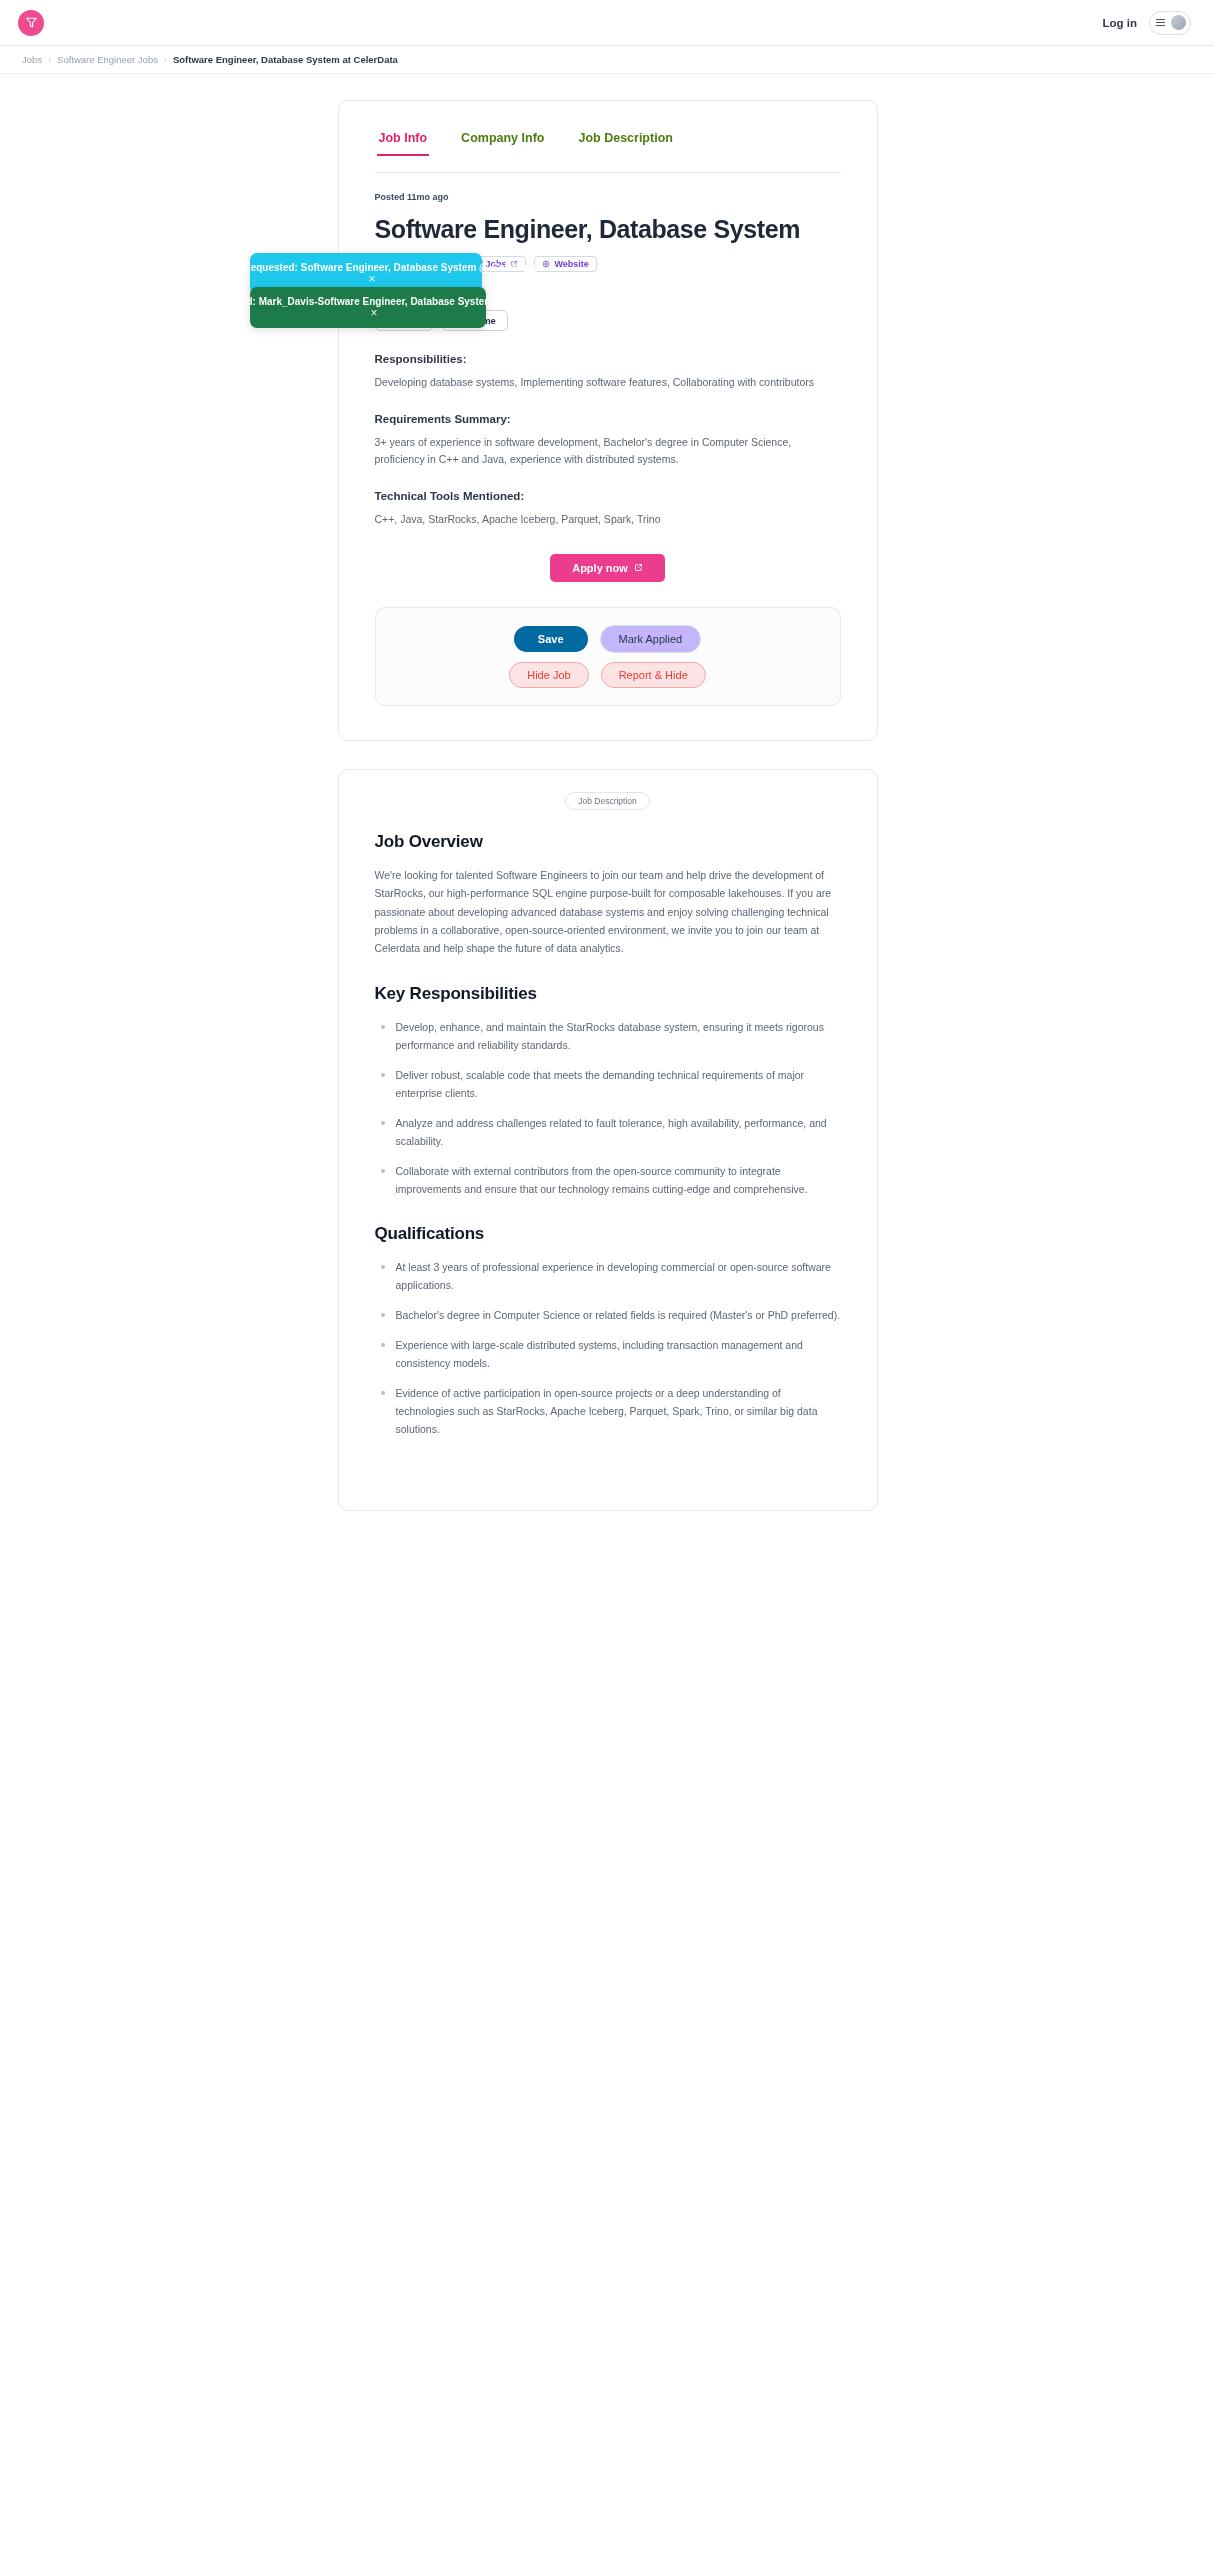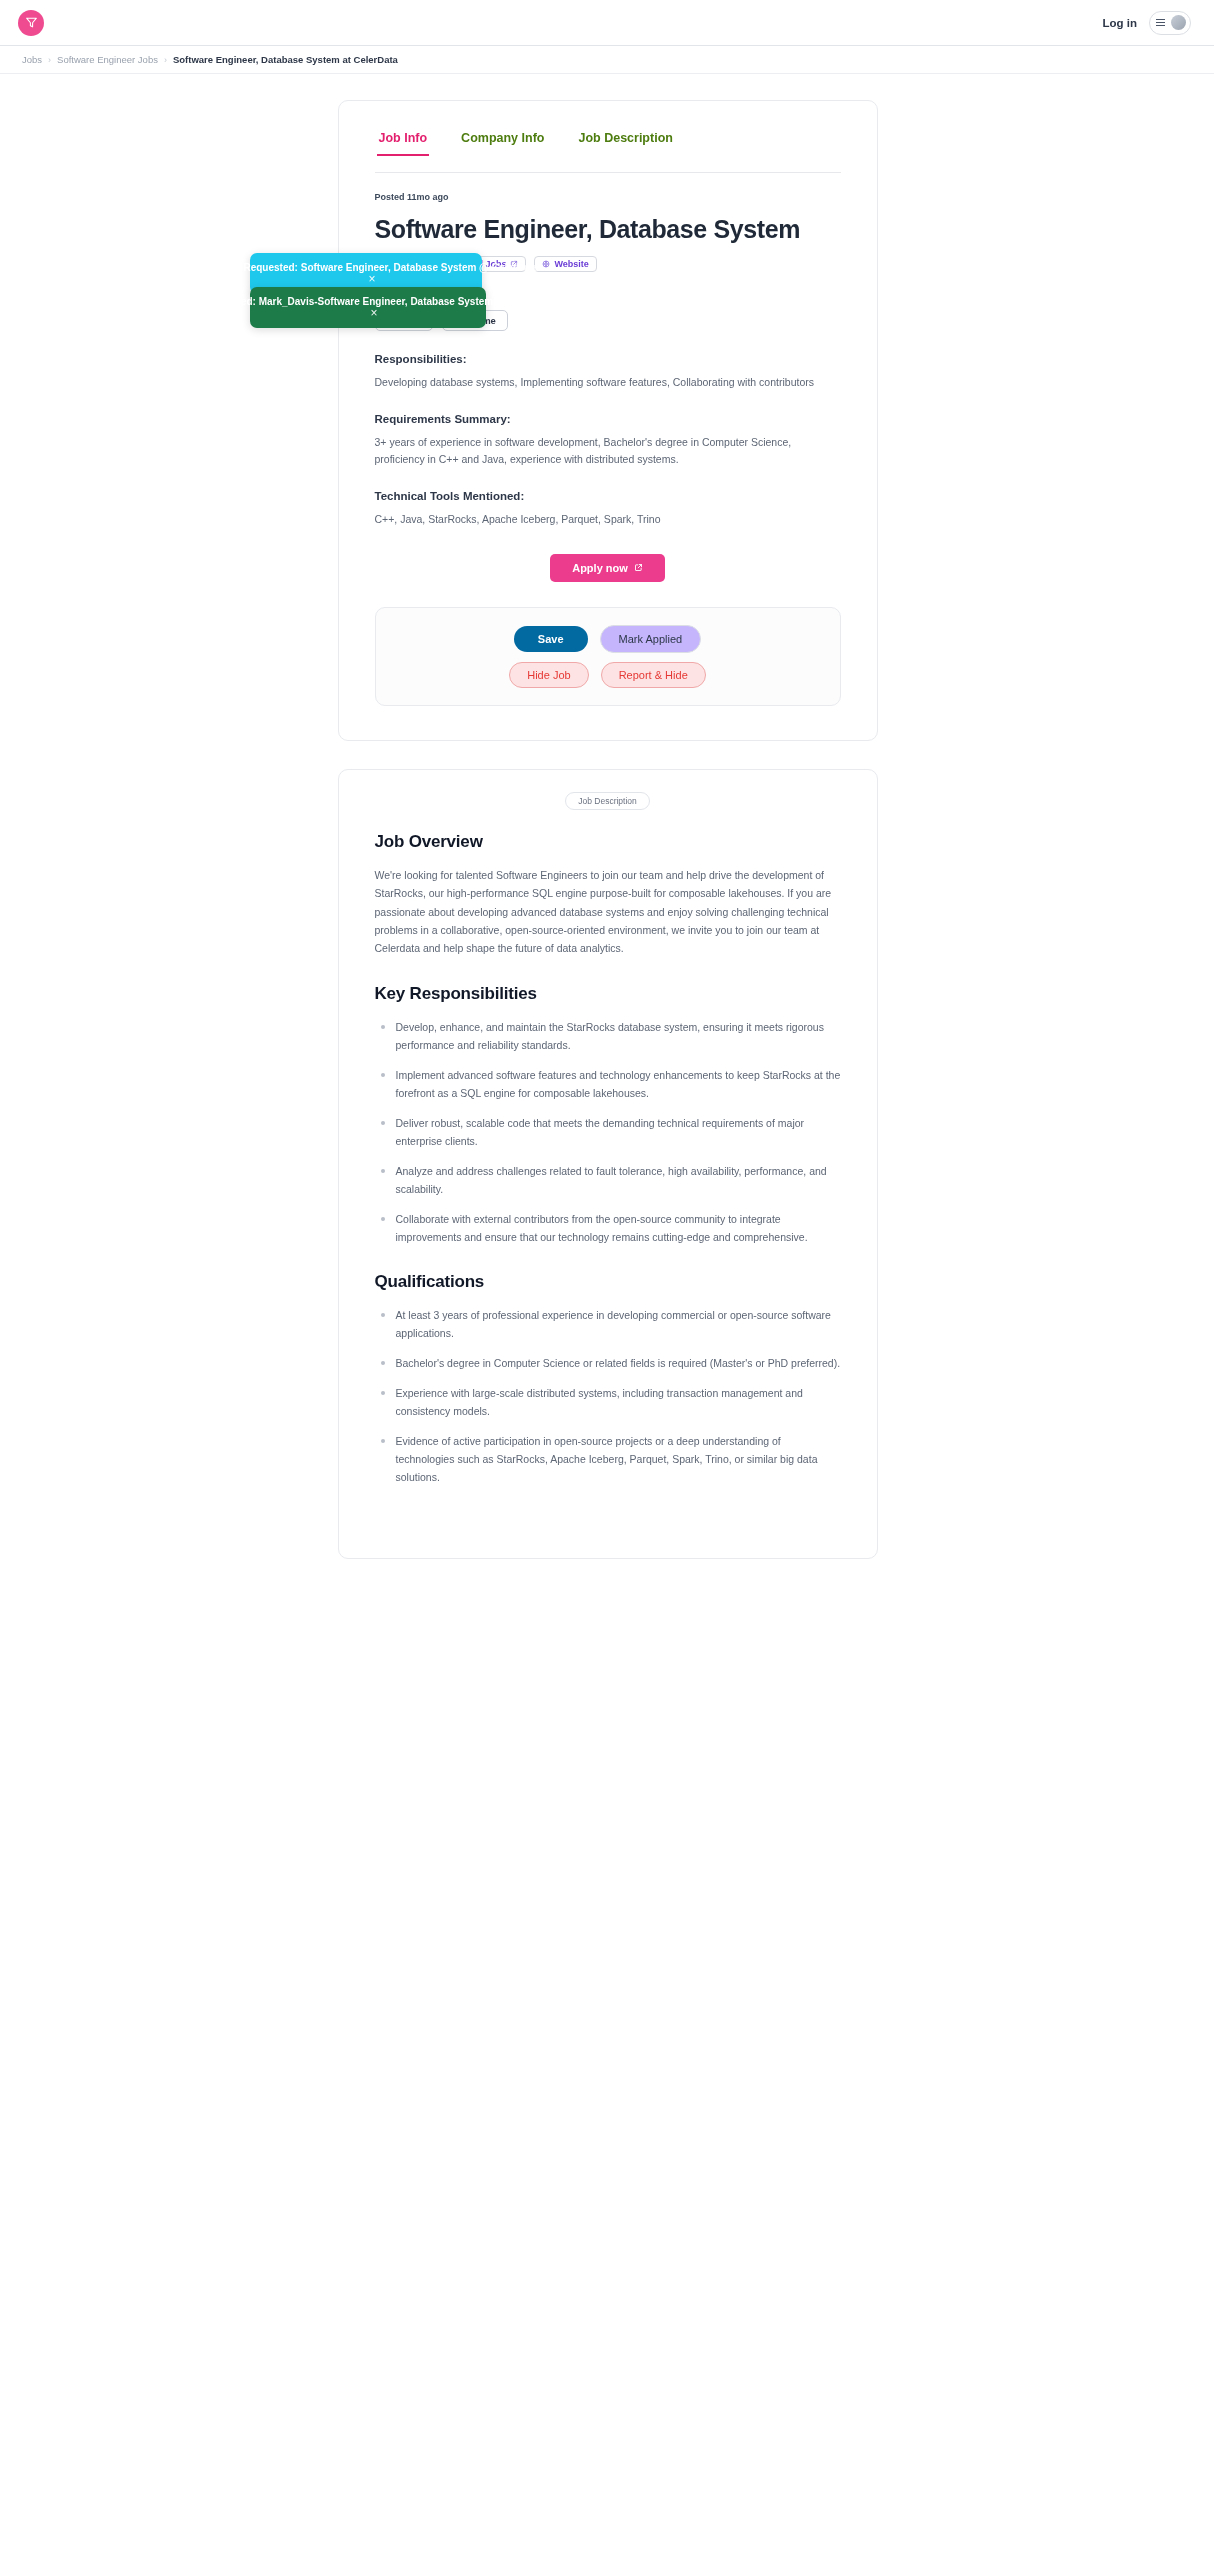--- a/index.html
+++ b/index.html
@@ -468,21 +468,20 @@
     <div class="chip-wrap">
       <span class="chip">Job Description</span>
     </div>
 
     <h2 class="desc-h2">Job Overview</h2>
     <p class="desc-p">We're looking for talented Software Engineers to join our team and help drive the development of StarRocks, our high-performance SQL engine purpose-built for composable lakehouses. If you are passionate about developing advanced database systems and enjoy solving challenging technical problems in a collaborative, open-source-oriented environment, we invite you to join our team at Celerdata and help shape the future of data analytics.</p>
 
     <h2 class="desc-h2 tight">Key Responsibilities</h2>
     <ul class="desc-list">
       <li>Develop, enhance, and maintain the StarRocks database system, ensuring it meets rigorous performance and reliability standards.</li>
-      <li>Implement advanced software features and technology enhancements to keep StarRocks at the forefront as a SQL engine for composable lakehouses.</li>
       <li>Deliver robust, scalable code that meets the demanding technical requirements of major enterprise clients.</li>
       <li>Analyze and address challenges related to fault tolerance, high availability, performance, and scalability.</li>
       <li>Collaborate with external contributors from the open-source community to integrate improvements and ensure that our technology remains cutting-edge and comprehensive.</li>
     </ul>
 
     <h2 class="desc-h2 tight">Qualifications</h2>
     <ul class="desc-list">
       <li>At least 3 years of professional experience in developing commercial or open-source software applications.</li>
       <li>Bachelor's degree in Computer Science or related fields is required (Master's or PhD preferred).</li>
       <li>Experience with large-scale distributed systems, including transaction management and consistency models.</li>

